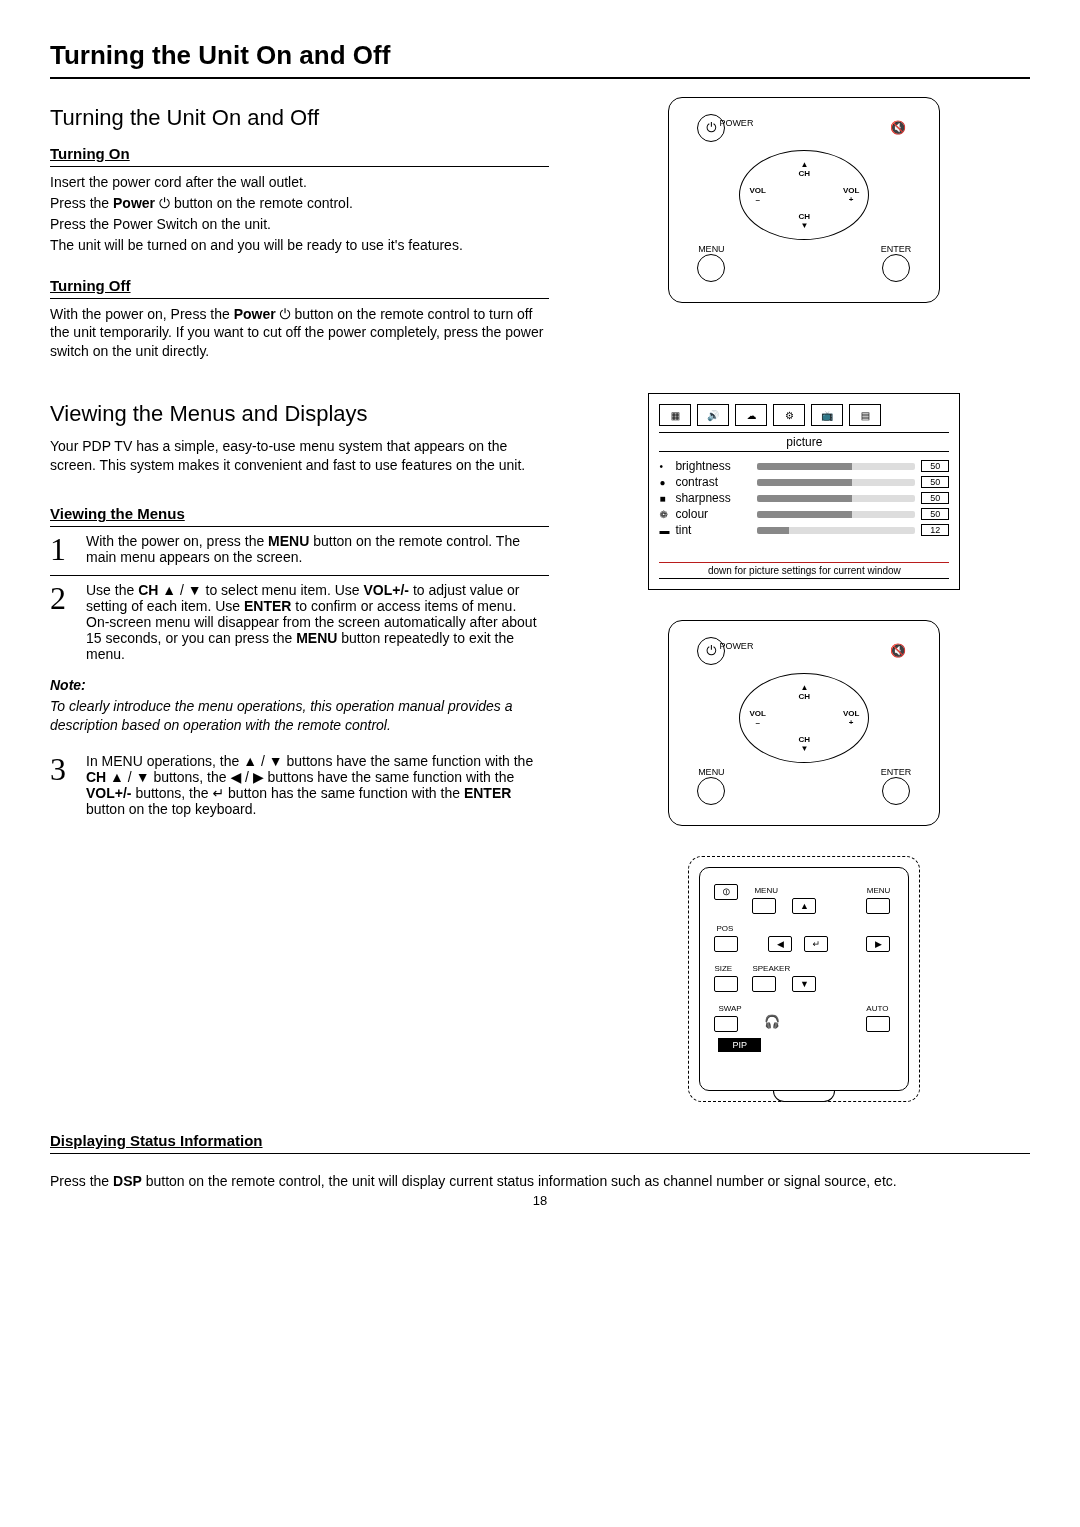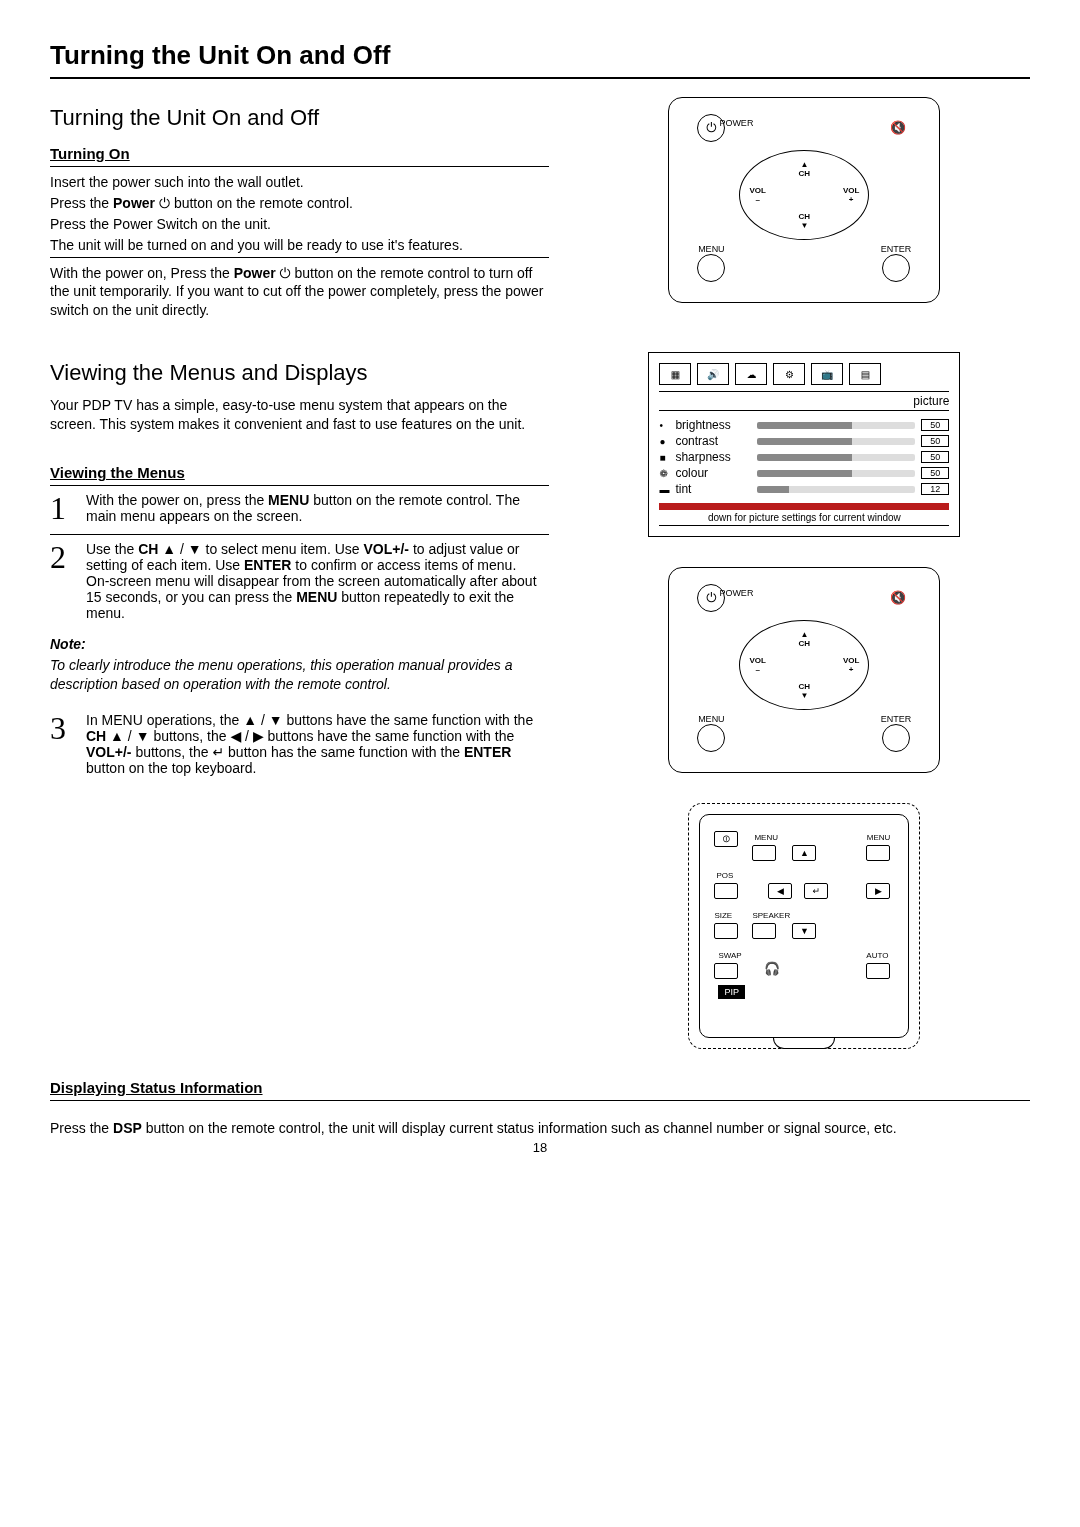--- a/index.html
+++ b/index.html
@@ -157,21 +157,21 @@
     gap: 6px;
     margin-bottom: 6px;
   }
   .osd-tab {
     width: 30px; height: 20px;
     border: 1px solid #000;
     display:flex; align-items:center; justify-content:center;
     font-size: 10px;
   }
   .osd-title {
-    text-align: right;
+    text-align: center;
     border-top: 1px solid #000;
     border-bottom: 1px solid #000;
     padding: 2px 0;
     margin-bottom: 6px;
   }
   .osd-row {
     display: flex;
     align-items: center;
     gap: 6px;
     padding: 1px 0;
@@ -185,22 +185,22 @@
     border-radius: 2px;
   }
   .osd-row .val {
     border: 1px solid #000;
     font-size: 9px;
     padding: 0 3px;
     min-width: 20px;
     text-align:center;
   }
   .osd-hint {
-    margin-top: 6px;
-    border-top: 7px solid #b91c1c;
+    margin-top: 24px;
+    border-top: 1px solid #b91c1c;
     border-bottom: 1px solid #000;
     text-align: center;
     font-size: 10px;
     padding: 2px 0;
   }
 
   
   .kbd {
     border: 1px dashed #000;
     border-radius: 14px;
@@ -222,21 +222,21 @@
     border-radius: 2px;
     display:flex; align-items:center; justify-content:center;
     font-size: 9px;
   }
   .ktxt { position: absolute; font-size: 8px; }
   .pip-badge {
     position: absolute;
     left: 8px; bottom: 8px;
     background: #000; color:#fff;
     font-size: 9px;
-    padding: 2px 6px;
+    padding: 2px 14px;
   }
   .kbd-notch {
     position:absolute;
     bottom:-1px; left:50%;
     transform:translateX(-50%);
     width:60px; height:10px;
     border:1px solid #000;
     border-top:none;
     border-radius: 0 0 20px 20px;
     background:#fff;
@@ -249,27 +249,28 @@
 
   <h1 class="page-title">Turning the Unit On and Off</h1>
   <hr class="hr-heavy">
 
   <div class="two-col">
     <div class="left">
       <h2 class="section">Turning the Unit On and Off</h2>
 
       <div class="subh">Turning On</div>
       <hr class="half-rule">
-      <p>Insert the power such into the wall outlet.</p>
+      <p>Insert the power cord after the wall outlet.</p>
       <p>
         <span>Press the </span><b>Power</b><span> ⏻ button on the remote control.</span>
       </p>
       <p>Press the Power Switch on the unit.</p>
       <p>The unit will be turned on and you will be ready to use it's features.</p>
 
+      <div class="subh" style="margin-top:22px">Turning Off</div>
       <hr class="half-rule">
       <p>
         <span>With the power on, Press the </span><b>Power</b><span> ⏻ button on the remote control to turn off the unit temporarily. If you want to cut off the power completely, press the power switch on the unit directly.</span>
       </p>
     </div>
 
     <div class="right">
 
       <div class="remote-top">
         <span class="power-label">POWER</span>

